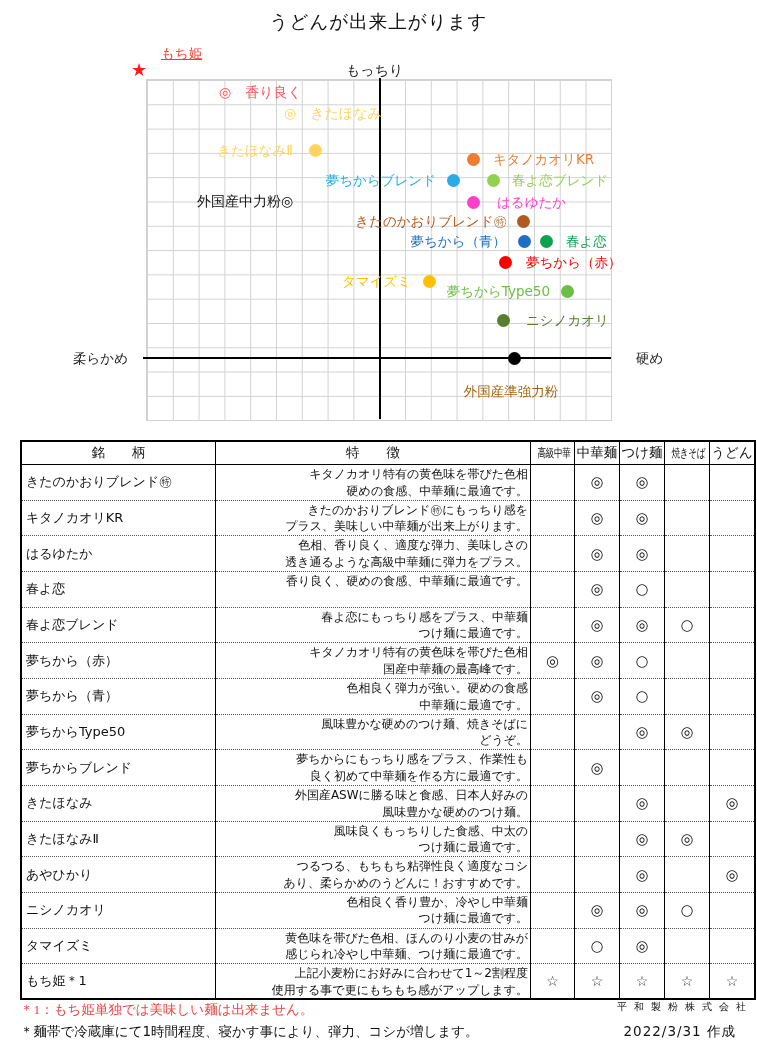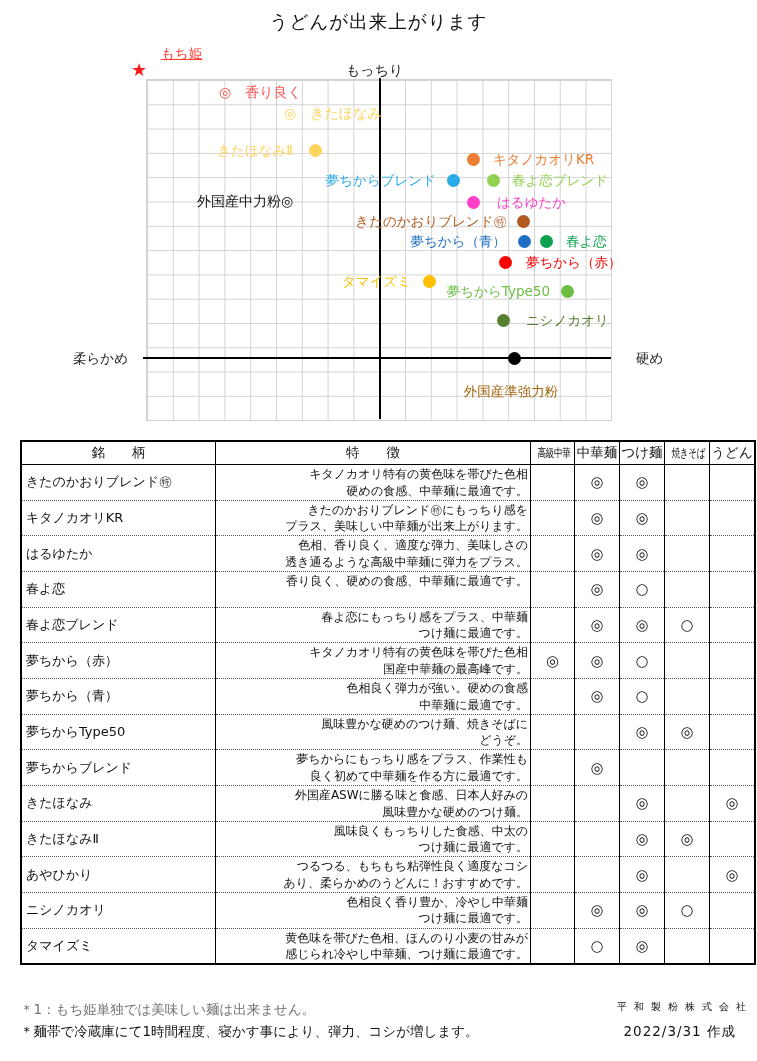--- a/index.html
+++ b/index.html
@@ -39,21 +39,21 @@
                                   transform-origin:center; font-size:12px; letter-spacing:-0.5px; }
   .flour-table tbody tr { height:35.66px; }
   .flour-table tbody td { border-bottom:1px dotted #555; color:#111; }
   .flour-table tbody tr:last-child td { border-bottom:none; }
   td.brand   { font-size:13px; padding-left:4px; vertical-align:middle; white-space:nowrap; }
   td.feature { font-size:12px; padding:1px 2px 0 4px; vertical-align:top; line-height:16.6px; white-space:nowrap;text-align:right; }
   td.mark    { text-align:center; vertical-align:middle; font-size:15px; color:#222; }
   td.mark.star-mark { font-size:14px; color:#333; }
 
   
-  .note1 { position:absolute; left:20px; top:1001px; font-size:13.5px; color:#737373; }
+  .note1 { position:absolute; left:20px; top:1001px; font-size:13.5px; color:#ef4444;font-family:Liberation Serif, serif; }
   .note2 { position:absolute; left:20px; top:1023px; font-size:13.5px; color:#111; }
   .company { position:absolute; right:4px; top:1000px; font-size:10px; letter-spacing:7px; color:#111; }
   .made-date { position:absolute; right:21px; top:1023px; font-size:13.5px; letter-spacing:1px; color:#111; }
 </style>
 </head>
 <body>
 
 <div class="page">
   <div class="title">うどんが出来上がります</div>
 
@@ -272,20 +272,32 @@
           <td class="feature">
             <div>黄色味を帯びた色相、ほんのり小麦の甘みが</div>
             <div>感じられ冷やし中華麺、つけ麺に最適です。</div>
           </td>
           <td class="mark"></td>
           <td class="mark">○</td>
           <td class="mark">◎</td>
           <td class="mark"></td>
           <td class="mark"></td>
         </tr>
+        <tr>
+          <td class="brand">もち姫＊1</td>
+          <td class="feature">
+            <div>上記小麦粉にお好みに合わせて1～2割程度</div>
+            <div>使用する事で更にもちもち感がアップします。</div>
+          </td>
+          <td class="mark star-mark">☆</td>
+          <td class="mark star-mark">☆</td>
+          <td class="mark star-mark">☆</td>
+          <td class="mark star-mark">☆</td>
+          <td class="mark star-mark">☆</td>
+        </tr>
       </tbody>
   </table>
 
   <div class="note1">＊1：もち姫単独では美味しい麺は出来ません。</div>
   <div class="note2">＊麺帯で冷蔵庫にて1時間程度、寝かす事により、弾力、コシが増します。</div>
   <div class="company">平和製粉株式会社</div>
   <div class="made-date">2022/3/31 作成</div>
 </div>
 
 </body></html>

